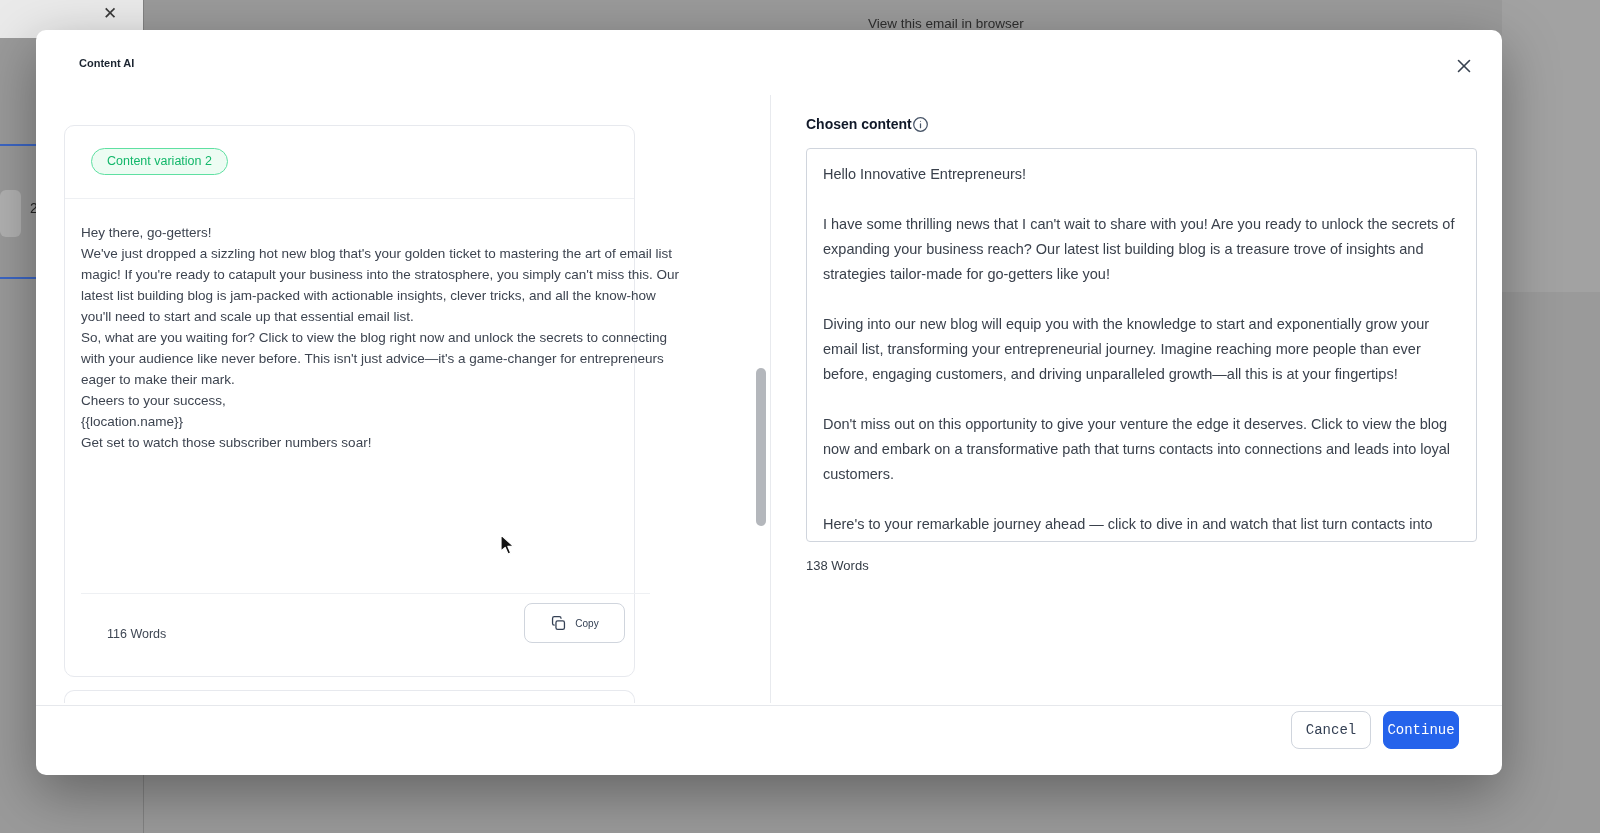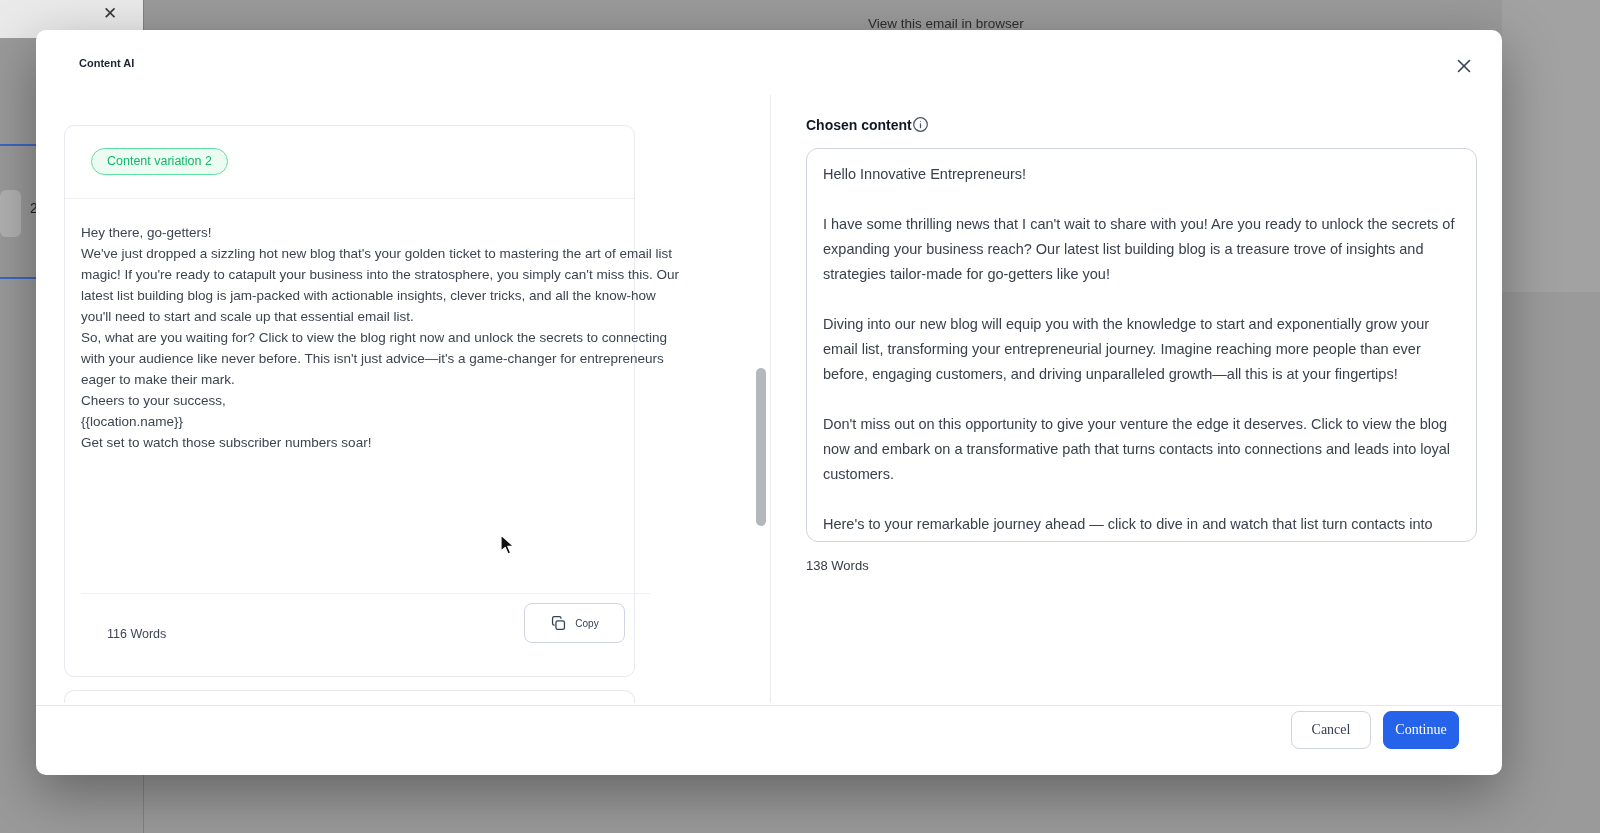--- a/index.html
+++ b/index.html
@@ -38,32 +38,32 @@
   .word-count-left { position:absolute; left:26px; top:40px; transform:translateY(-50%); font-size:12.5px; font-weight:500; color:#3f4754; }
   .copy-btn { position:absolute; right:25px; top:9px; height:40px; width:101px; display:flex; align-items:center;
               justify-content:center; gap:8px; background:#fff; border:1px solid #d0d5dd; border-radius:8px;
               font-size:10px; color:#344054; cursor:pointer; }
   .card-2 { top:660px; height:13px; border-radius:10px 10px 0 0; border-bottom:none; }
 
   .scroll-thumb { position:absolute; left:720px; top:338px; width:10px; height:158px; background:#b4b7bc; border-radius:5px; cursor:grab; }
   .col-divider { position:absolute; left:734px; top:65px; width:1px; height:608px; background:#e8eaee; }
 
   
-  .rt-label-row { position:absolute; left:770px; top:86px; display:flex; align-items:center; }
+  .rt-label-row { position:absolute; left:770px; top:86px; display:flex; }
   .rt-label { font-size:14px; font-weight:600; color:#101828; }
   .rt-box { position:absolute; left:770px; top:118px; width:671px; height:394px; border:1px solid #d0d5dd;
-            border-radius:12px; background:#fff; padding:13px 16px; overflow:hidden;
+            border-radius:4px; background:#fff; padding:13px 16px; overflow:hidden;
             font-size:14.5px; line-height:25px; color:#3a414c; cursor:text; }
   .rt-box p + p { margin-top:25px; }
   .word-count-right { position:absolute; left:770px; top:528px; font-size:13px; color:#343c46; }
 
   
   .foot-divider { position:absolute; left:0; top:675px; width:100%; height:1px; background:#e6e8ec; }
   .btn { position:absolute; top:681px; height:38px; border-radius:8px; font-size:14px; display:flex;
-         align-items:center; justify-content:center; cursor:pointer; font-family:Liberation Serif, serif; }
+         align-items:center; justify-content:center; cursor:pointer; font-family:Liberation Mono, monospace; }
   .btn-cancel { left:1255px; width:80px; background:#fff; border:1px solid #d0d5dd; color:#344054; }
   .btn-continue { left:1347px; width:76px; background:#2563eb; border:1px solid #2563eb; color:#fff; }
 
   .cursor { position:absolute; left:499px; top:534px; z-index:9; }
 </style>
 </head>
 <body>
 
 <div class="bg-layer">
   <div class="bg-topbar">

